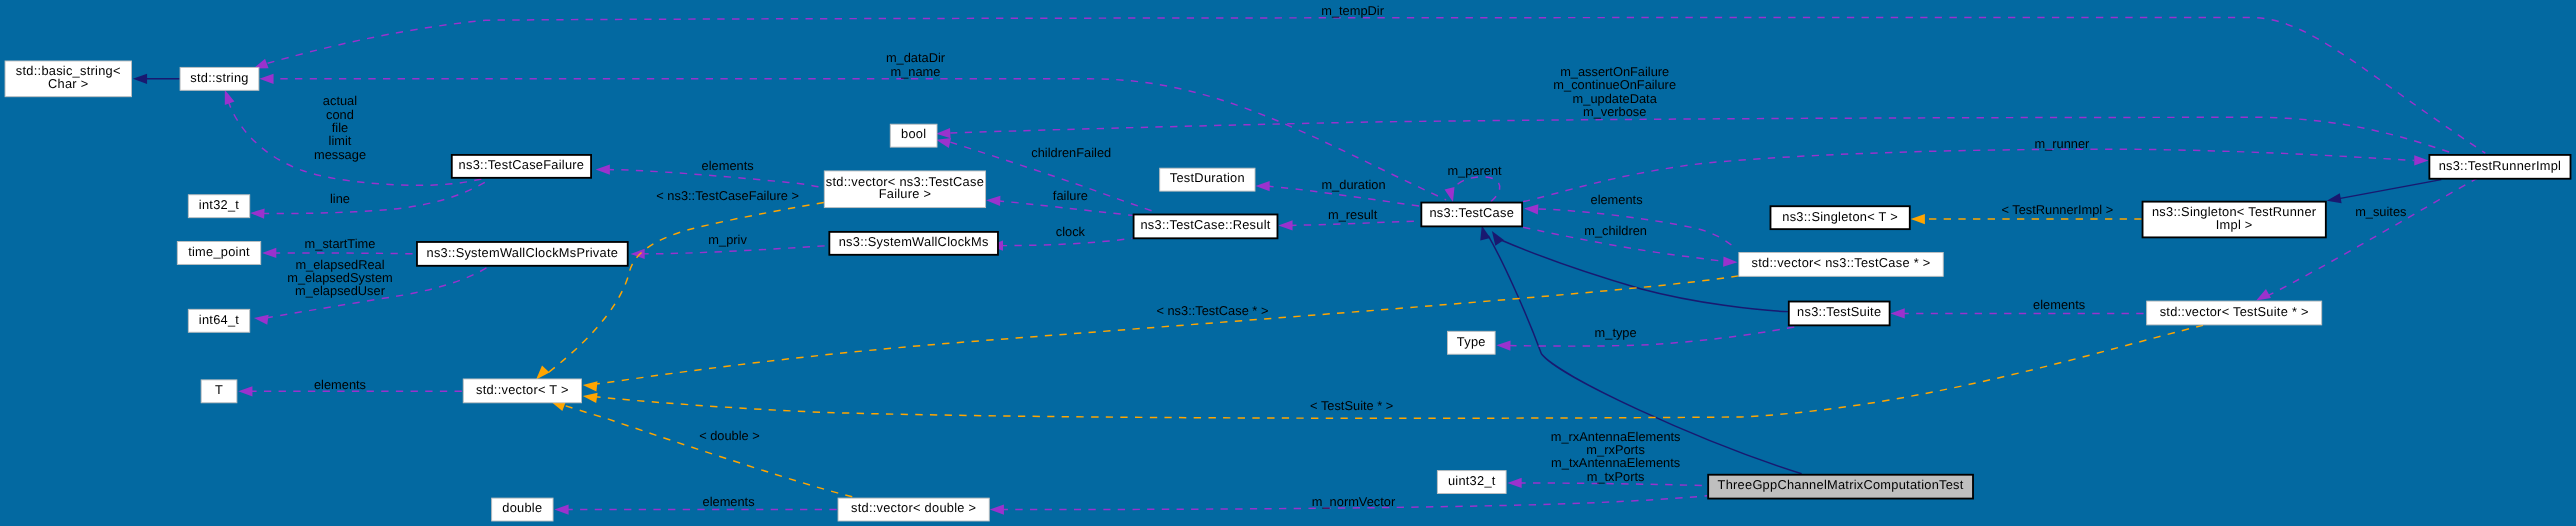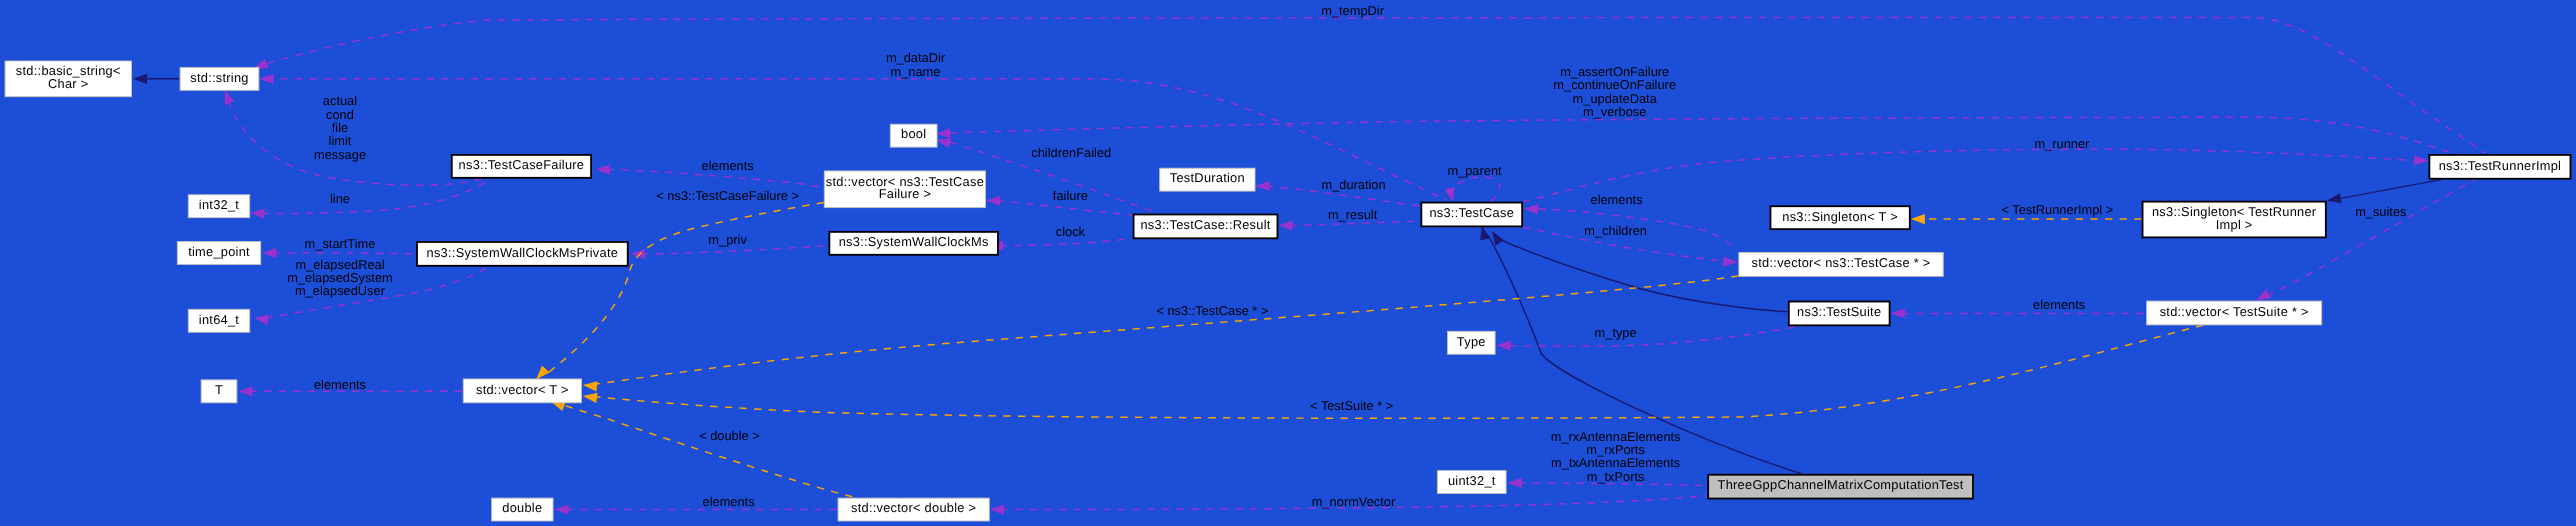--- a/index.html
+++ b/index.html
@@ -1,17 +1,17 @@
 <!DOCTYPE html>
 <html style="font-size:14.7px"><head>
 <meta charset="utf-8">
 <title>Collaboration graph</title>
 <style>
   html,body{margin:0;padding:0;background:#ffffff;}
-  #graph{position:relative;width:2576px;height:527px;background:#1d4ed8;overflow:hidden;}
+  #graph{position:relative;width:2576px;height:527px;background:#0369a1;overflow:hidden;}
   svg{display:block;}
   text{font-family:"Liberation Sans",sans-serif;font-size:14px;fill:#000000;}
   html{-webkit-font-smoothing:antialiased;text-rendering:geometricPrecision;}
   .nodelabel{letter-spacing:0.28px;}
   .nodebox-light{fill:#ffffff;stroke:#bfbfbf;stroke-width:1;}
   .nodebox-dark{fill:#ffffff;stroke:#000000;stroke-width:2;}
   .nodebox-current{fill:#bfbfbf;stroke:#000000;stroke-width:2;}
   .e-usage{fill:none;stroke:#9a32cd;stroke-width:1.6;stroke-dasharray:8,8;}
   .e-template{fill:none;stroke:#ffa500;stroke-width:1.6;stroke-dasharray:8,8;}
   .e-inherit{fill:none;stroke:#191970;stroke-width:1.6;}

